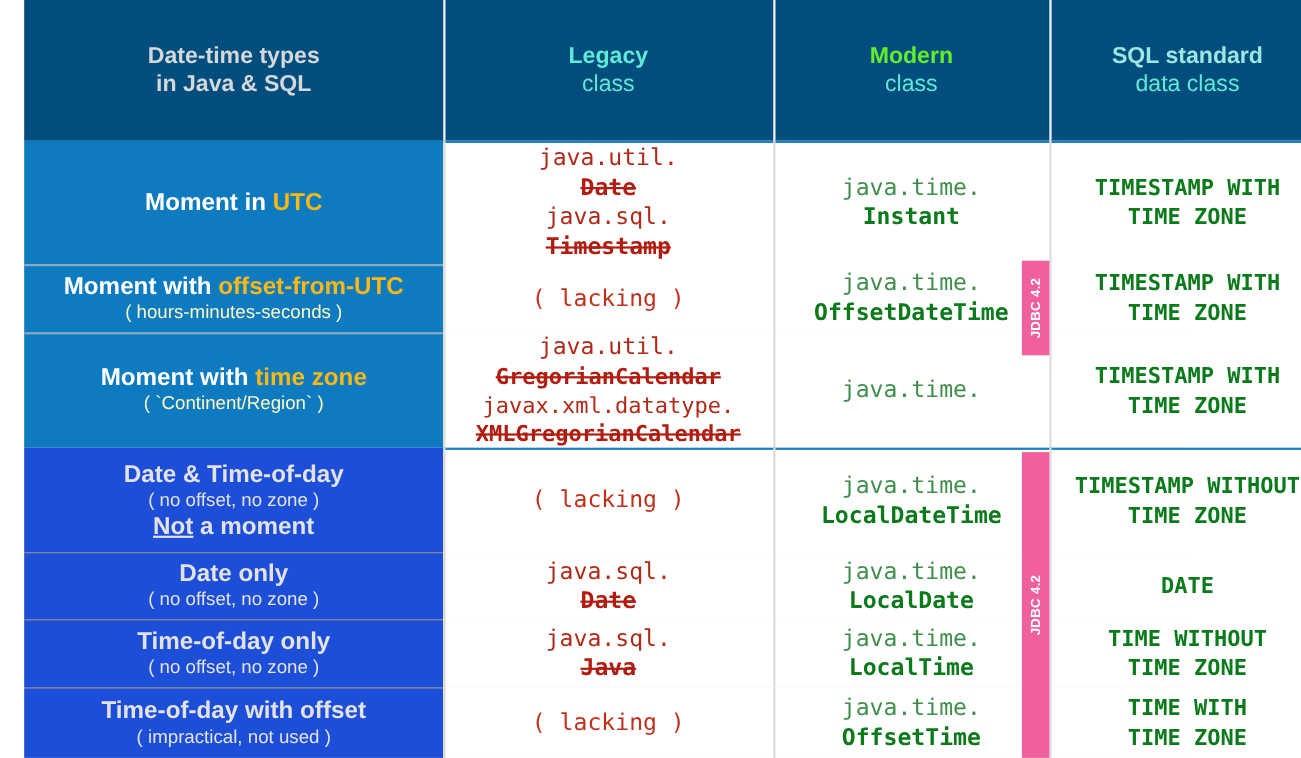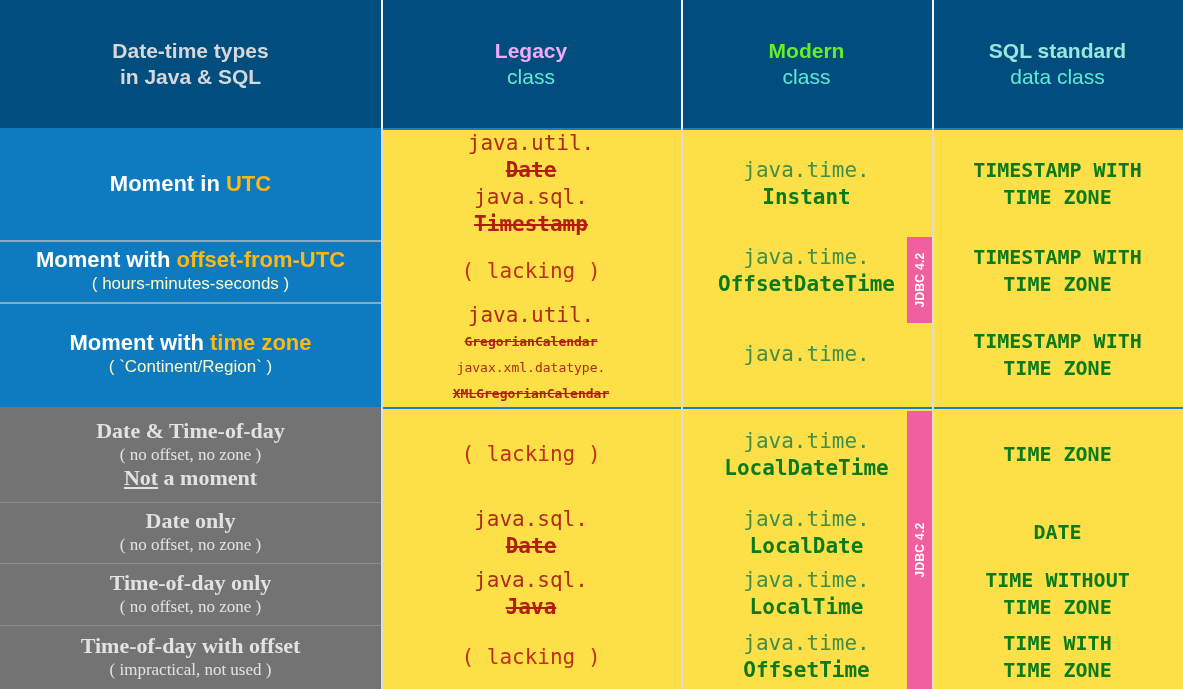--- a/index.html
+++ b/index.html
@@ -9,76 +9,77 @@
     font-family: "Liberation Sans", sans-serif;
     overflow: hidden;
   }
   .table {
     width: 1057px; height: 689px;
     display: grid;
     grid-template-columns: 381px 300px 251px 251px;
     grid-template-rows: 128px 112px 62px 105px 95px 61px 62px 64px;
     position: relative;
     background: #ebebeb;
+    margin-left: 22px;
   }
 
   
   .cell {
     display: flex; flex-direction: column;
     align-items: center; justify-content: center;
     text-align: center;
     position: relative;
   }
 
   
   .hdr { background: #014e7e; }
   .hdr-title {
     color: #d4d8da; font-weight: bold; font-size: 21px; line-height: 26px;
   }
   .hdr-sub { color: #5eead4; font-size: 21px; line-height: 26px; }
-  .hdr-legacy  { color: #f0abfc; font-weight: bold; font-size: 21px; line-height: 26px; }
+  .hdr-legacy  { color: #5eead4; font-weight: bold; font-size: 21px; line-height: 26px; }
   .hdr-modern  { color: #63ee2a; font-weight: bold; font-size: 21px; line-height: 26px; }
   .hdr-sql     { color: #9ce6df; font-weight: bold; font-size: 21px; line-height: 26px; }
   .hdr-sep {
     position: absolute; top: 0; bottom: 0; left: 0; width: 2px; background: #f3f4f5;
   }
 
   
   .lbl-blue { background: #0e7bc1; }
-  .lbl-gray { background: #737373; font-family: Liberation Serif, serif; }
+  .lbl-gray { background: #1d4ed8; }
   .lbl-main {
     color: #ffffff; font-weight: bold; font-size: 22px; line-height: 24px;
   }
   .lbl-gray .lbl-main { color: #e2e2e2; }
   .lbl-sub {
     color: #fef9c3; font-size: 17px; line-height: 23px; font-weight: normal;
   }
   .lbl-gray .lbl-sub { color: #e2e2e2; }
   .hl { color: #fdb813; }
   .u { text-decoration: underline; }
   .rowline-blue {
     position: absolute; left: 0; right: 0; top: 0; height: 2px; background: #8aa9bd;
   }
   .rowline-gray {
     position: absolute; left: 0; right: 0; top: 0; height: 1px; background: #8e8e8e;
   }
 
   
-  .mono { background: #fde047; }
+  .mono { background: #ffffff; }
   .mono .pkg, .mono .cls {
     font-family: "DejaVu Sans Mono", "Liberation Mono", monospace;
     font-size: 21px; line-height: 27px; white-space: nowrap;
   }
   
   .legacy .pkg { color: #b02a18; font-weight: normal; }
   .legacy .cls { color: #b11d10; font-weight: bold; text-decoration: line-through; }
   .legacy .lacking { color: #c0301b; font-weight: normal;
     font-family: "DejaVu Sans Mono","Liberation Mono",monospace;
     font-size: 21px; line-height: 27px; }
-  .legacy .pkg-long, .legacy .cls-long { font-size: 13px; line-height: 26px; }
+  .legacy .pkg-long, .legacy .cls-long { font-size: 20px; line-height: 26px; }
   
   .modern .pkg { color: #3f8f4c; font-weight: normal; text-align: right; }
   .modern .cls { color: #0a7a1a; font-weight: bold; }
   
   .sql .pkg, .sql .cls { color: #0a7a1a; font-weight: bold; }
   .sql .cls { font-size: 20px; line-height: 27px; }
 
   .colsep {
     position: absolute; top: 0; bottom: 0; left: 0; width: 2px; background: #dcdcdc;
   }
@@ -216,20 +217,21 @@
   </div>
   <div class="cell mono modern">
     <div class="toprule-blue"></div>
     <div class="colsep"></div>
     <div class="pkg">java.time.</div>
     <div class="cls">LocalDateTime</div>
   </div>
   <div class="cell mono sql">
     <div class="toprule-blue"></div>
     <div class="colsep"></div>
+    <div class="cls">TIMESTAMP WITHOUT</div>
     <div class="cls">TIME ZONE</div>
   </div>
 
   <div class="cell lbl-gray">
     <div class="rowline-gray"></div>
     <div class="lbl-main">Date only</div>
     <div class="lbl-sub">( no offset, no zone )</div>
   </div>
   <div class="cell mono legacy">
     <div class="colsep"></div>

